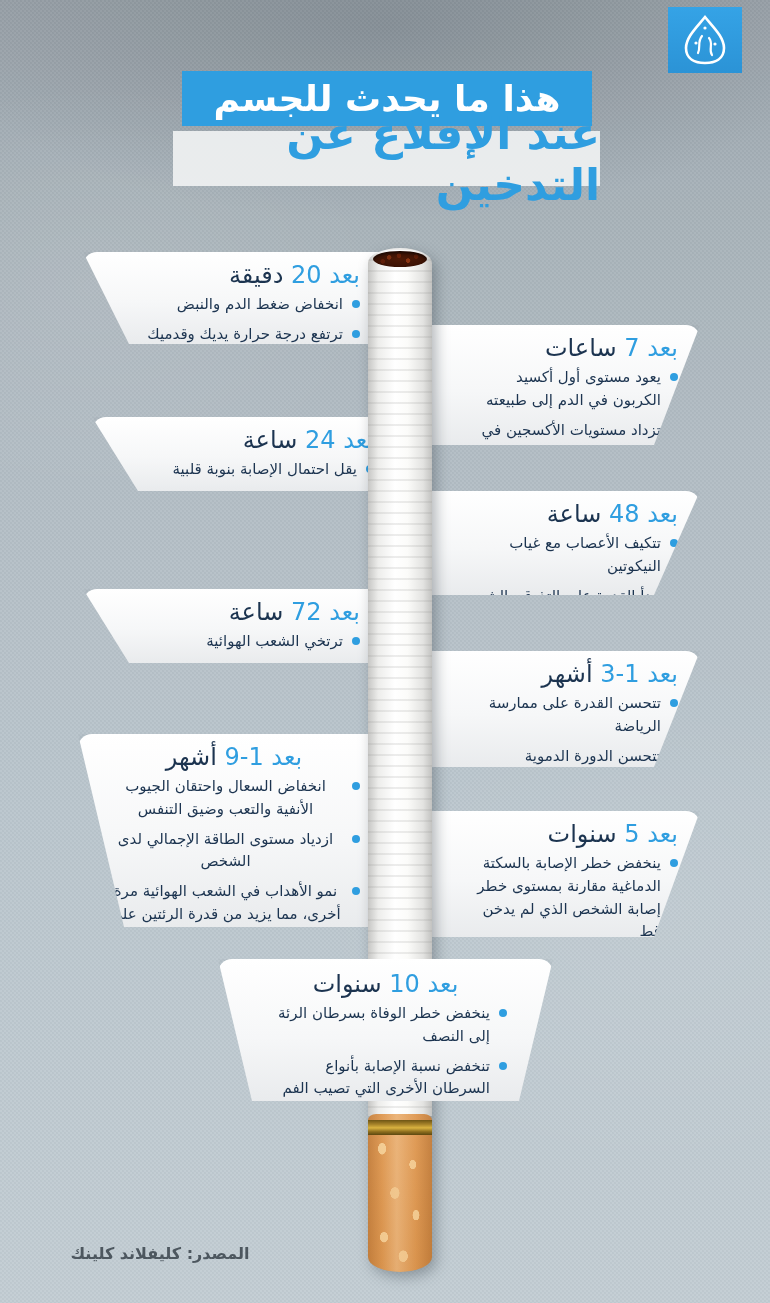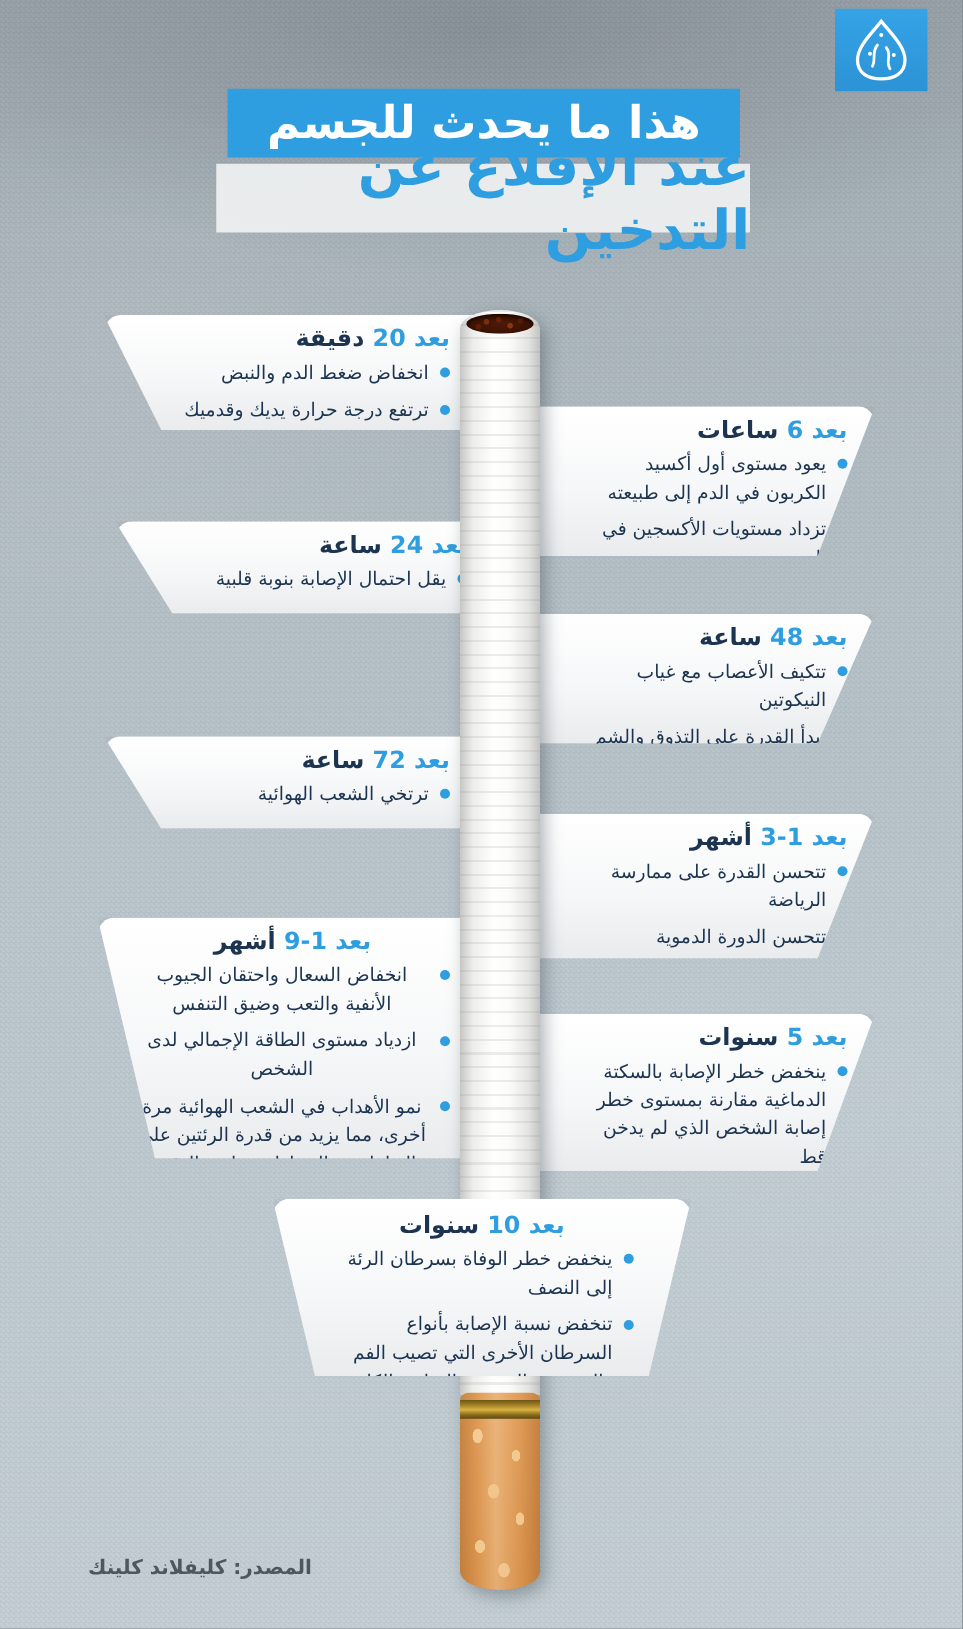--- a/index.html
+++ b/index.html
@@ -79,21 +79,21 @@
   .callout{
     position:absolute;z-index:2;box-sizing:border-box;
     background:linear-gradient(180deg,#ffffff 0%, #f6f7f8 55%, #e9ebed 100%);
     border-radius:14px;
     filter:drop-shadow(0 7px 8px rgba(25,40,55,0.30));
     direction:rtl;text-align:right;color:#1c3450;
   }
   .callout.left{clip-path:polygon(0 0, 100% 0, 100% 100%, 46px 100%);padding:8px 40px 8px 30px;}
   .callout.right{clip-path:polygon(0 0, 100% 0, calc(100% - 46px) 100%, 0 100%);padding:8px 22px 8px 58px;}
   .callout.center{z-index:6;clip-path:polygon(0 0, 100% 0, calc(100% - 34px) 100%, 34px 100%);padding:10px 46px 10px 46px;}
-  .c-title{font-size:19px;font-weight:bold;line-height:1.25;margin:0 0 3px 0;white-space:nowrap;}
+  .c-title{font-size:24px;font-weight:normal;line-height:1.25;margin:0 0 3px 0;white-space:nowrap;}
   .callout.center .c-title{text-align:center;}
   .c-title .time{color:#2f9ee0;}
   .c-title .unit{color:#1c3450;}
   ul.c-list{list-style:none;margin:0;padding:0;}
   ul.c-list li{
     position:relative;padding-right:17px;margin-bottom:7px;
     font-size:15px;font-weight:normal;line-height:1.52;
   }
   ul.c-list li:last-child{margin-bottom:0;}
   ul.c-list li::before{
@@ -132,21 +132,21 @@
       <span class="unit">دقيقة</span>
     </div>
     <ul class="c-list">
       <li>انخفاض ضغط الدم والنبض</li>
       <li>ترتفع درجة حرارة يديك وقدميك</li>
     </ul>
   </div>
 
   <div class="callout right" style="left:413px;top:325px;width:287px;height:120px;">
     <div class="c-title">
-      <span class="time">بعد 6</span>
+      <span class="time">بعد 7</span>
       <span class="unit">ساعات</span>
     </div>
     <ul class="c-list">
       <li>يعود مستوى أول أكسيد الكربون في الدم إلى طبيعته</li>
       <li>تزداد مستويات الأكسجين في الدم</li>
     </ul>
   </div>
 
   <div class="callout left" style="left:92px;top:417px;width:322px;height:74px;">
     <div class="c-title">

